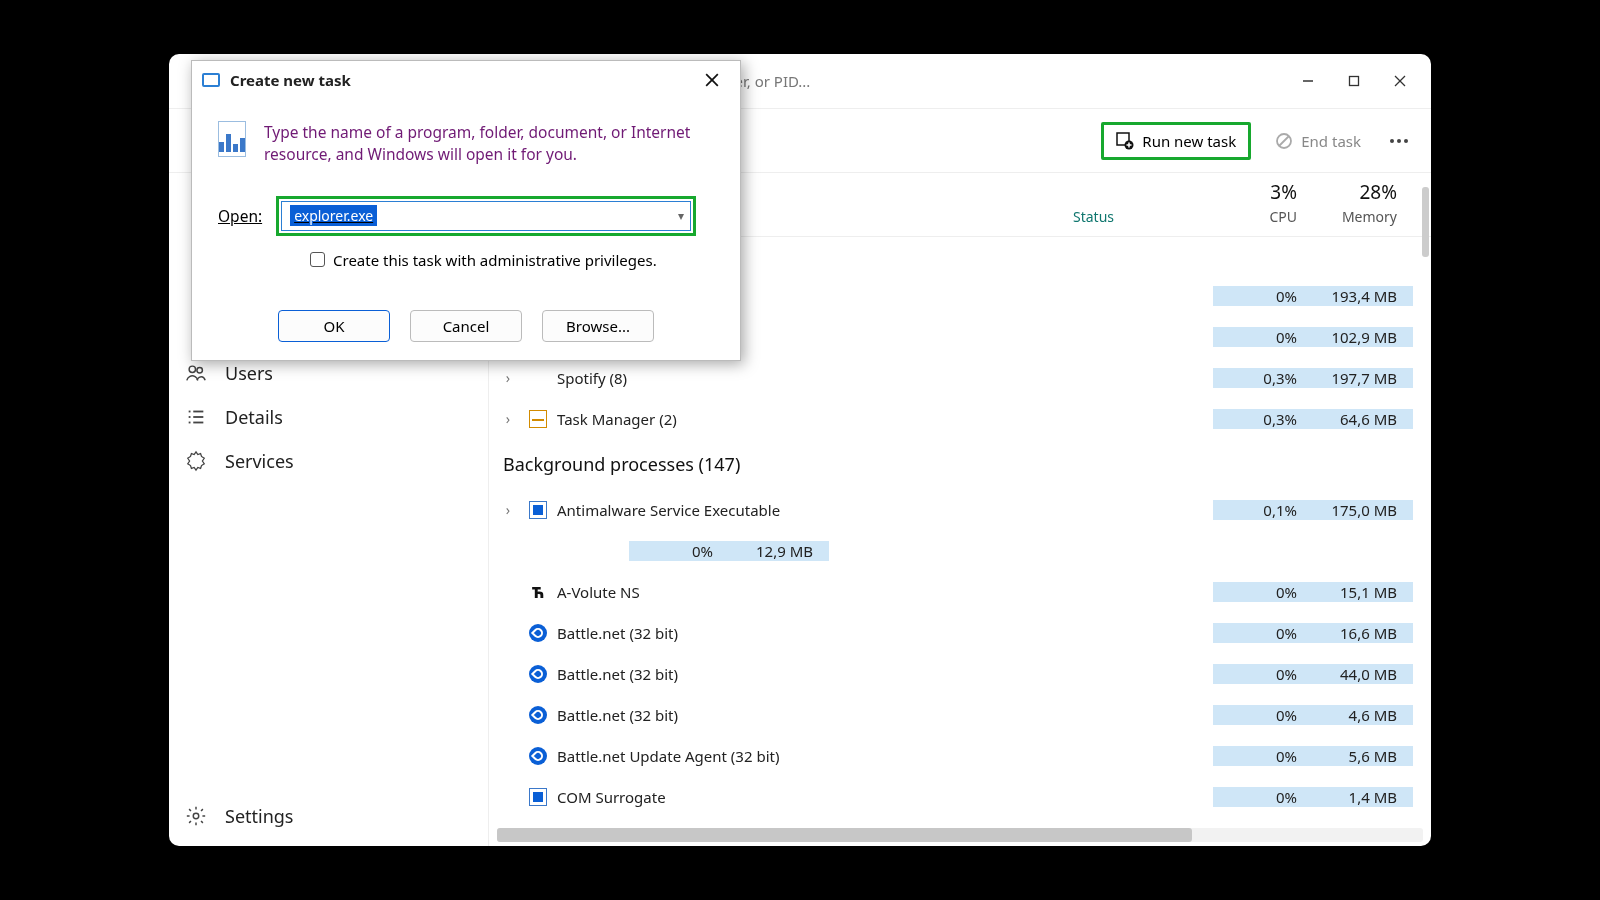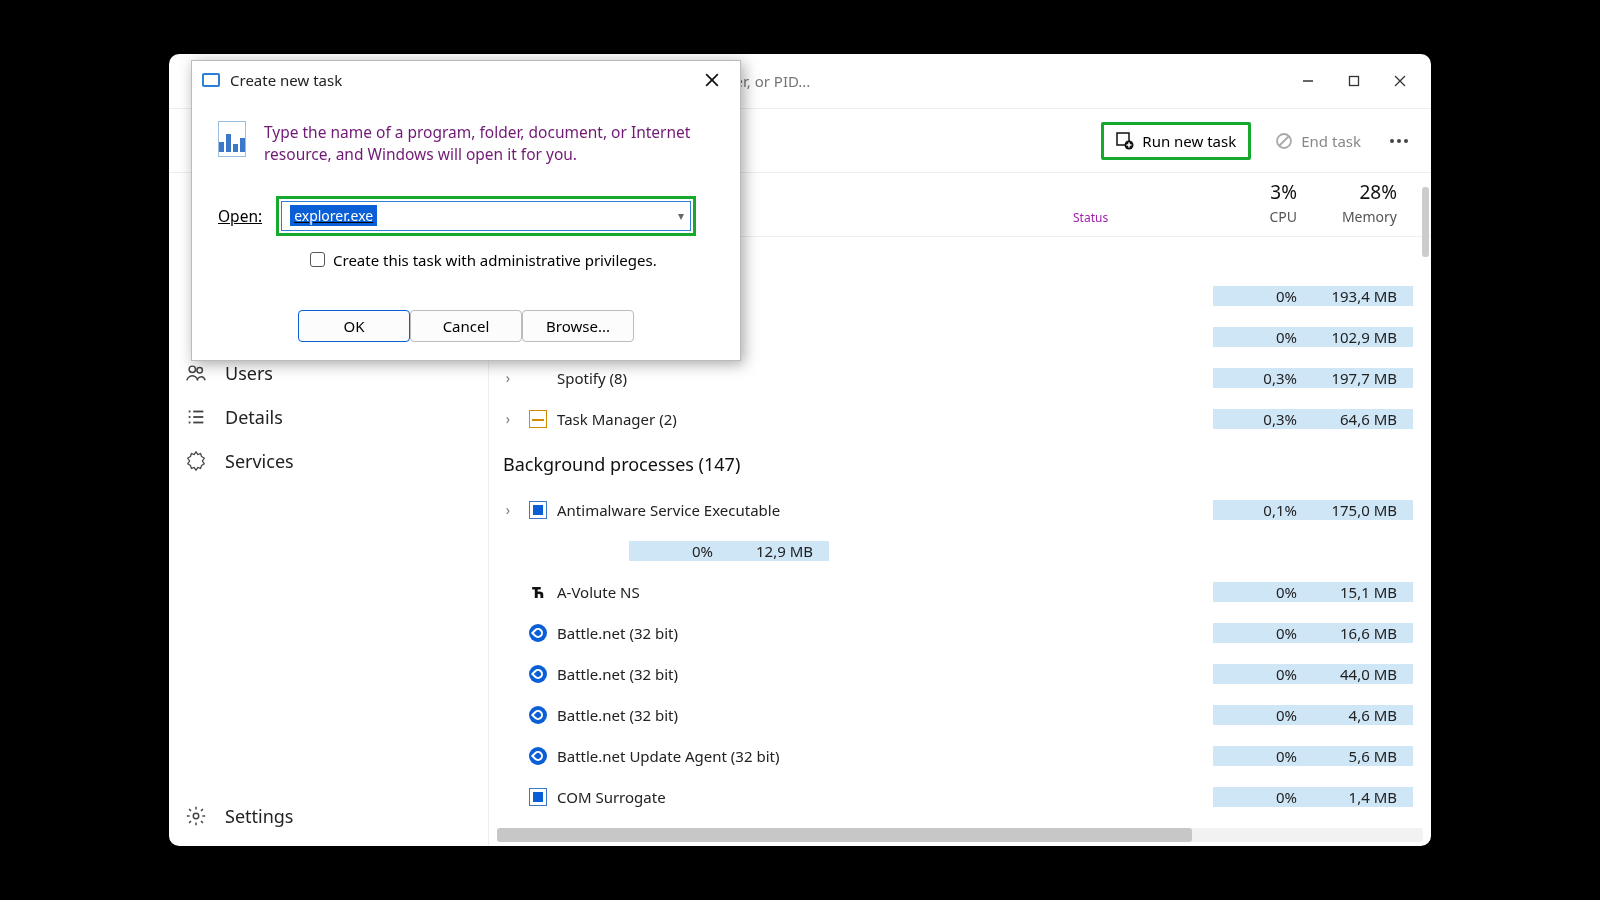--- a/index.html
+++ b/index.html
@@ -20,57 +20,57 @@
   
   .main { flex:1; display:flex; overflow: hidden; }
   .sidebar { width: 320px; border-right: 1px solid #eee; padding: 8px 0; display:flex; flex-direction:column; }
   .navgap { flex:1; }
   .navitem { display:flex; align-items:center; gap:18px; padding: 10px 14px 10px 16px; font-size: 18px; color:#222; cursor:pointer; }
   .navitem svg { width: 22px; height: 22px; color:#444; flex-shrink:0; }
   
   .pane { flex:1; display:flex; flex-direction:column; overflow:hidden; position:relative; }
   .colhead { display:flex; border-bottom:1px solid #eee; height: 64px; }
   .ch-name { flex:1; display:flex; align-items:flex-end; padding: 0 0 10px 16px; font-size:15px; color:#555; }
-  .ch-status { width: 140px; display:flex; align-items:flex-end; padding-bottom:10px; font-size:12px; color:#a21caf; }
+  .ch-status { width: 140px; display:flex; align-items:flex-end; padding-bottom:10px; font-size:14px; color:#0f766e; }
   .ch-num { width: 100px; display:flex; flex-direction:column; align-items:flex-end; justify-content:center; padding: 0 16px 4px 0; gap:2px; }
   .ch-num .big { font-size: 19px; color:#111; }
   .ch-num .lab { font-size: 14px; color:#555; }
   .rows { flex:1; overflow:hidden; }
   .rowspacer { height: 38px; }
   .prow { display:flex; align-items:center; height: 41px; font-size:15px; color:#222; }
   .pname { flex:1; display:flex; align-items:center; gap:10px; padding-left: 8px; }
   .chev { width: 22px; text-align:center; color:#777; font-size:14px; }
   .picon { width: 18px; height: 18px; border:1px solid #3b78c9; background:#fff; position:relative; }
   .picon::after{ content:""; position:absolute; inset:3px; background:#0a5fd6;}
   .pstatus { width: 140px; }
   .pnum { width: 100px; text-align:right; padding-right: 16px; }
   .heat { background:#cfe6f7; }
   .grouphdr { display:flex; align-items:center; height: 50px; font-size:18px; color:#111; padding-left: 14px; font-weight:400; }
   .hscroll { height: 14px; background:#f2f2f2; margin: 0 8px 4px 8px; position:relative; border-radius: 3px;}
   .hscroll .thumb { position:absolute; left:0; top:0; height:100%; width:75%; background:#c7c7c7; border-radius:3px;}
   .vscroll { position:absolute; right:2px; top:14px; width:7px; height:70px; background:#ccc; border-radius:3px;}
   
   .dialog { position:absolute; left: 22px; top: 6px; width: 550px; background:#fff; border:1px solid #bbb; box-shadow: 3px 3px 14px rgba(0,0,0,0.35); }
-  .dlg-title { display:flex; align-items:center; gap:10px; padding: 6px 10px; font-size:15px; color:#222; }
+  .dlg-title { display:flex; align-items:center; gap:10px; padding: 6px 10px; font-size:15px; color:#222;font-weight:bold; }
   .dlg-title .runicon { width:18px; height:14px; border:2px solid #2b7fd4; border-radius:2px; position:relative; }
   .dlg-close { margin-left:auto; width:36px; height:26px; display:flex; align-items:center; justify-content:center; font-size:18px; cursor:pointer; }
   .dlg-body { padding: 22px 26px 18px 26px; }
   .dlg-row1 { display:flex; gap:18px; align-items:flex-start; }
   .dlg-bigicon { width:42px; height:36px; border:1px solid #9bbde0; display:flex; align-items:flex-end; justify-content:center; gap:2px; padding-bottom:4px;}
   .dlg-bigicon span{ width:5px; background:#3b78c9; }
   .dlg-desc { font-size:15.5px; color:#701a75; line-height:1.45; }
   .dlg-row2 { display:flex; align-items:center; gap:14px; margin-top: 30px; text-decoration: underline; }
   .dlg-label { font-size:15.5px; }
   .combo-wrap { border: 3px solid #17a82e; padding:2px; }
   .combo { width: 410px; height: 30px; border:1px solid #2b7fd4; display:flex; align-items:center; padding: 0 8px; position:relative; }
   .combo .val { background:#0a5fd6; color:#fff; padding:1px 4px; font-size:14px; }
   .combo .dd { position:absolute; right:6px; color:#666; font-size:12px; }
   .dlg-check { display:flex; align-items:center; gap:8px; margin: 14px 0 0 92px; font-size:15px;}
   .dlg-check .box { width:15px; height:15px; border:1.5px solid #555; border-radius:3px;}
-  .dlg-buttons { display:flex; gap:0; justify-content:center; margin-top: 40px; }
+  .dlg-buttons { display:flex; gap:20px; justify-content:center; margin-top: 40px; }
   .dbtn { width: 112px; height: 32px; border:1px solid #bbb; border-radius:4px; background:#fcfcfc; font-size:15px; display:flex; align-items:center; justify-content:center; cursor:pointer; }
   .dbtn.primary { border:1.5px solid #0a5fd6; }
   .bnet-icon { width:18px; height:18px; background:#0a5fd6; border-radius:50%; position:relative; }
   .bnet-icon::after{ content:""; position:absolute; inset:4px; border:2px solid #fff; border-radius:50% 50% 50% 0; transform:rotate(45deg);}
   .bold-n { width:18px; height:18px; display:flex; align-items:center; justify-content:center; font-weight:900; font-size:15px; color:#111;}
   .tm-icon { width:18px; height:18px; border:1.5px solid #d28b00; background:#fff; position:relative;}
   .tm-icon::after{content:"";position:absolute;left:2px;right:2px;top:8px;height:2px;background:#d28b00;}
 </style>
 </head>
 <body>

